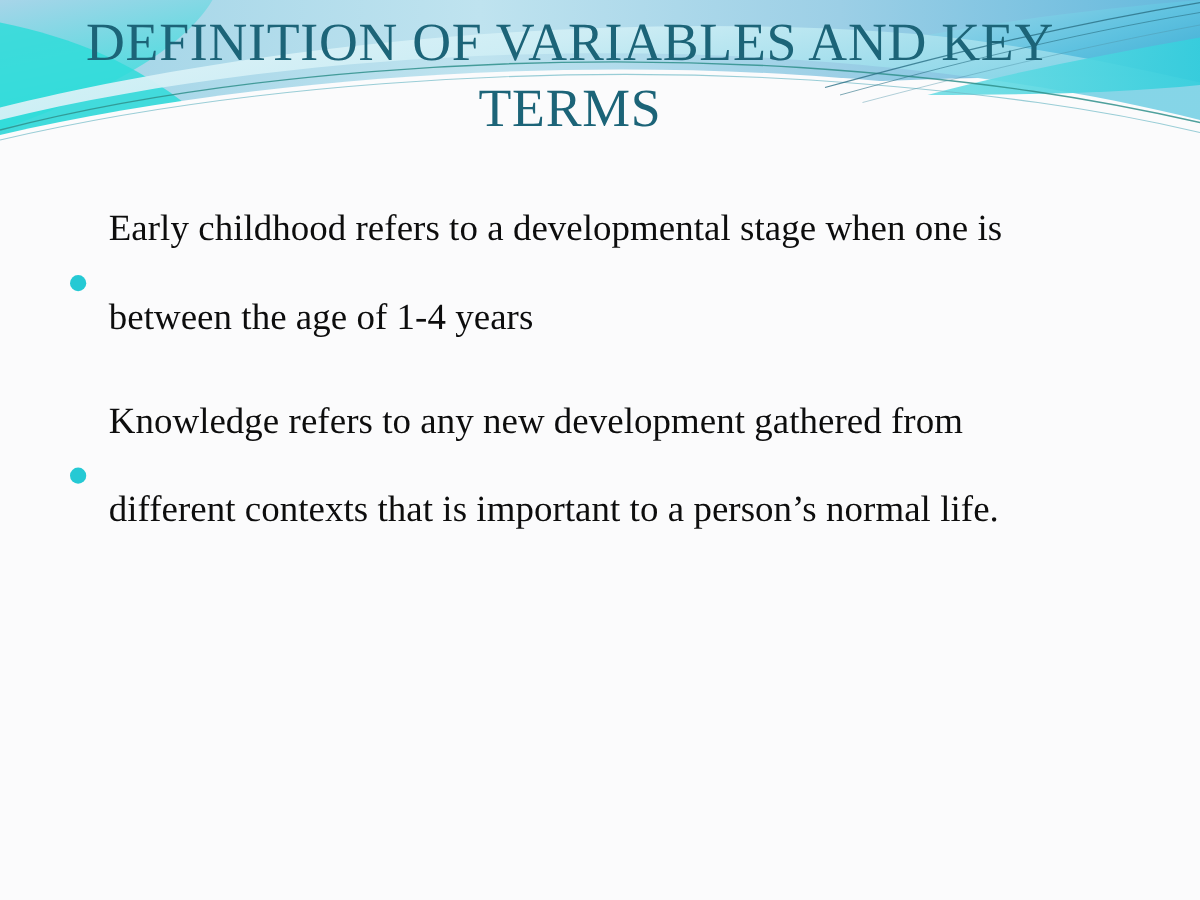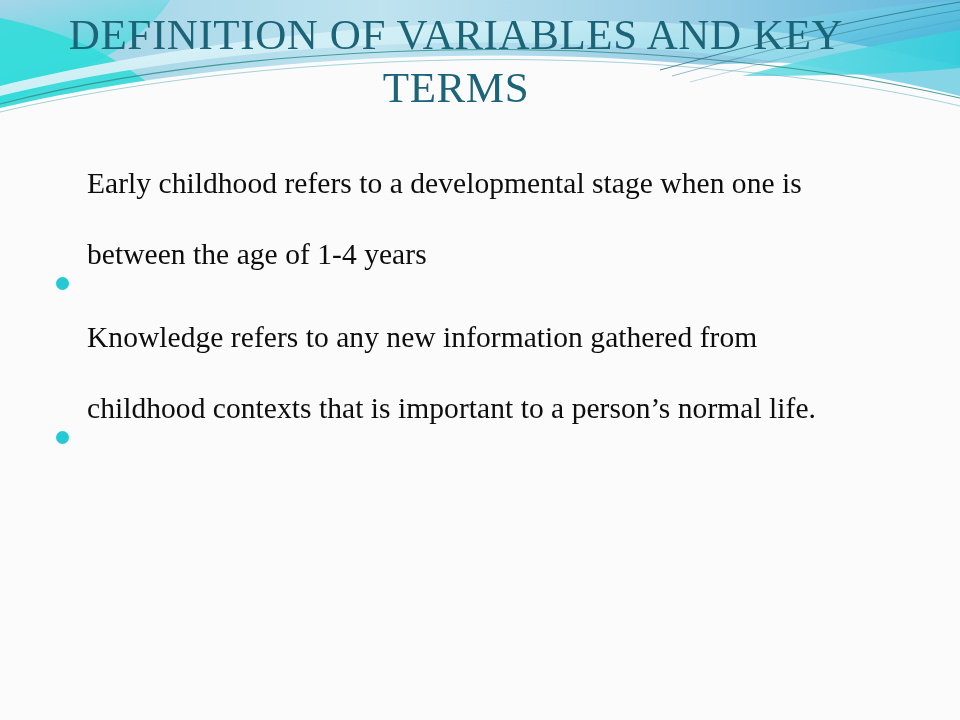--- a/index.html
+++ b/index.html
@@ -55,21 +55,21 @@
   
   .body-block {
     position: absolute;
     left: 0;
     top: 148px;
     width: 960px;
     z-index: 4;
   }
   .bullet-row {
     display: flex;
-    align-items: flex-end;
+    align-items: center;
     padding: 0 40px 0 56px;
     margin-bottom: 12px;
   }
   .bullet-dot {
     flex: 0 0 auto;
     width: 13px;
     height: 13px;
     border-radius: 50%;
     background: #25c9d4;
     margin-top: 15px;
@@ -151,18 +151,18 @@
   <div class="body-block">
 
     <div class="bullet-row row-1">
       <span class="bullet-dot"></span>
       <span class="bullet-text">Early childhood refers to a developmental stage when one is between the age of 1-4 years</span>
     </div>
 
 
     <div class="bullet-row row-3">
       <span class="bullet-dot"></span>
-      <span class="bullet-text">Knowledge refers to any new information gathered from childhood contexts that is important to a person’s normal life.</span>
+      <span class="bullet-text">Knowledge refers to any new development gathered from different contexts that is important to a person’s normal life.</span>
     </div>
 
   </div>
 
 </div>
 
 </body></html>

